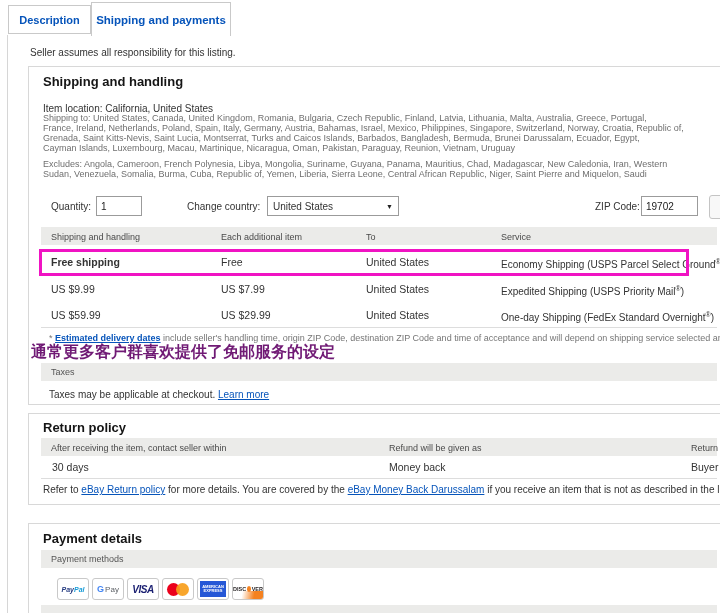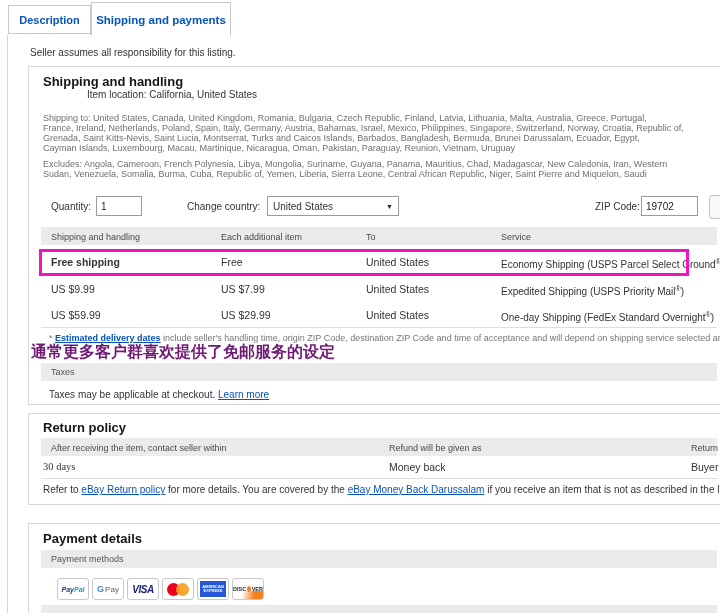--- a/index.html
+++ b/index.html
@@ -73,21 +73,21 @@
 </div>
 <div class="tab active">
   <span>Shipping and payments</span>
 </div>
 <div class="page-left-border"></div>
 
 <div class="abs lbl" style="left:30px; top:47px;">Seller assumes all responsibility for this listing.</div>
 
 <div class="box" style="top:66px; height:339px;">
   <div class="box-title" style="top:7px;">Shipping and handling</div>
-  <div class="abs lbl" style="left:14px; top:22px;margin-left:44px;">Item location: California, United States</div>
+  <div class="abs lbl" style="left:14px; top:36px;">Item location: California, United States</div>
 
   <div class="abs" style="left:14px; top:46px;">
     <div class="graytxt">Shipping to: United States, Canada, United Kingdom, Romania, Bulgaria, Czech Republic, Finland, Latvia, Lithuania, Malta, Australia, Greece, Portugal,</div>
     <div class="graytxt">France, Ireland, Netherlands, Poland, Spain, Italy, Germany, Austria, Bahamas, Israel, Mexico, Philippines, Singapore, Switzerland, Norway, Croatia, Republic of,</div>
     <div class="graytxt">Grenada, Saint Kitts-Nevis, Saint Lucia, Montserrat, Turks and Caicos Islands, Barbados, Bangladesh, Bermuda, Brunei Darussalam, Ecuador, Egypt,</div>
     <div class="graytxt">Cayman Islands, Luxembourg, Macau, Martinique, Nicaragua, Oman, Pakistan, Paraguay, Reunion, Vietnam, Uruguay</div>
   </div>
   <div class="abs" style="left:14px; top:92px;">
     <div class="graytxt">Excludes: Angola, Cameroon, French Polynesia, Libya, Mongolia, Suriname, Guyana, Panama, Mauritius, Chad, Madagascar, New Caledonia, Iran, Western</div>
     <div class="graytxt">Sudan, Venezuela, Somalia, Burma, Cuba, Republic of, Yemen, Liberia, Sierra Leone, Central African Republic, Niger, Saint Pierre and Miquelon, Saudi</div>
@@ -147,21 +147,21 @@
   </div>
 </div>
 
 <div class="box" style="top:413px; height:92px;">
   <div class="box-title" style="top:6px;">Return policy</div>
   <div class="bar" style="top:24px;"></div>
   <span class="hcell" style="left:22px; top:29px;">After receiving the item, contact seller within</span>
   <span class="hcell" style="left:360px; top:29px;">Refund will be given as</span>
   <span class="hcell" style="left:662px; top:29px;">Return shipping</span>
   <div>
-    <span class="cell" style="left:14px; top:47px;font-family:Liberation Serif, serif;">30 days</span>
+    <span class="cell" style="left:23px; top:47px;">30 days</span>
     <span class="cell" style="left:360px; top:47px;">Money back</span>
     <span class="cell" style="left:662px; top:47px;">Buyer pays for return shipping</span>
   </div>
   <div class="rule" style="left:12px; top:64px; width:676px;"></div>
   <div class="abs lbl" style="left:14px; top:70px; white-space:nowrap;">
     <span>Refer to </span><a class="lnk">eBay Return policy</a><span> for more details. You are covered by the </span><a class="lnk">eBay Money Back Darussalam</a><span> if you receive an item that is not as described in the listing.</span>
   </div>
 </div>
 
 <div class="box" style="top:523px; height:120px;">

